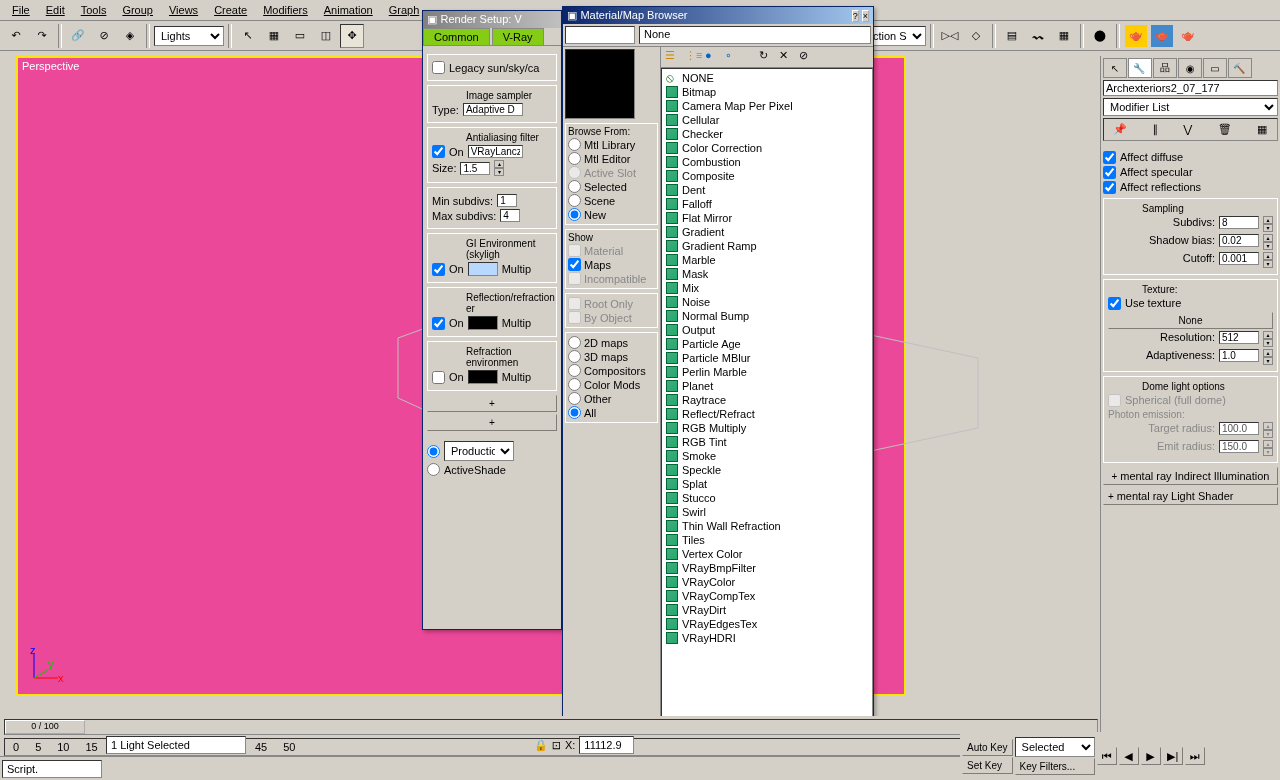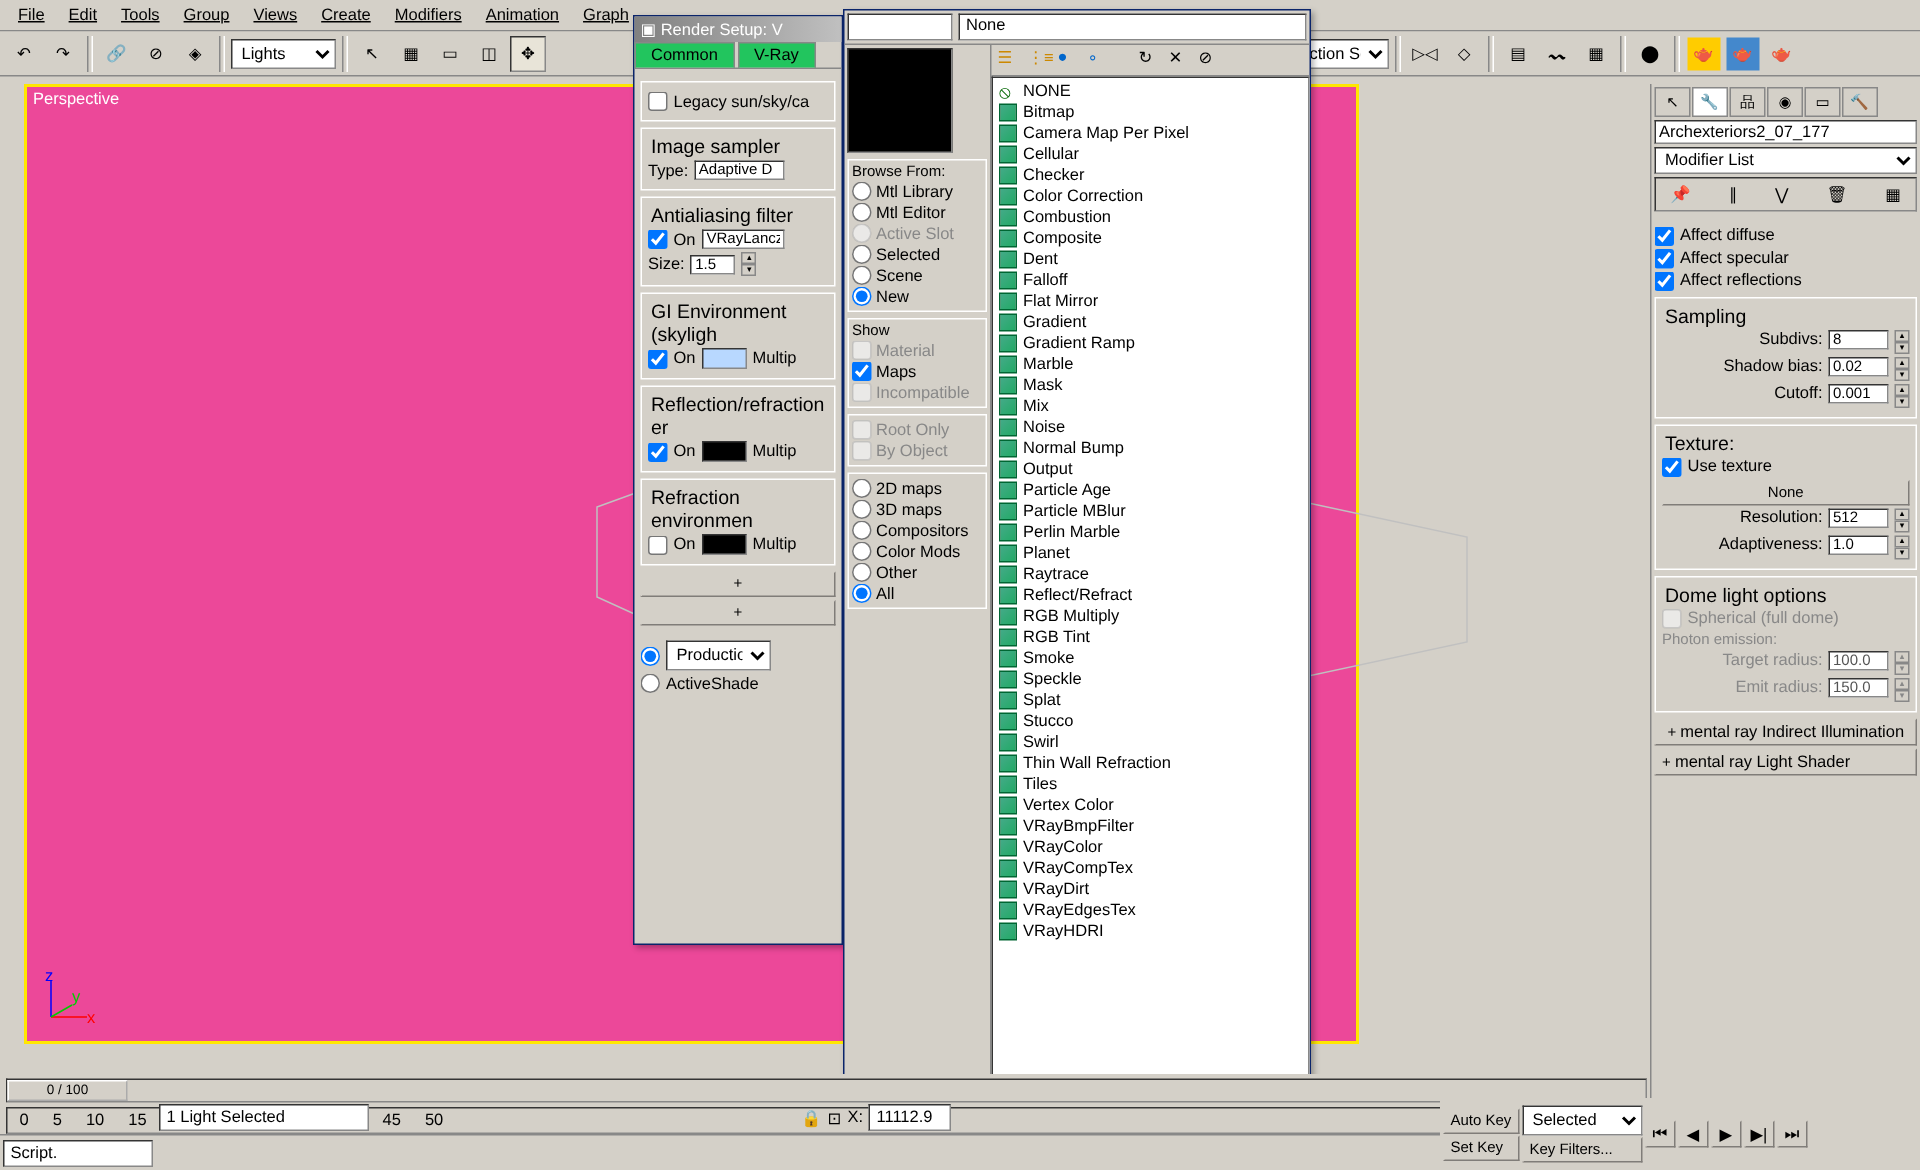--- a/index.html
+++ b/index.html
@@ -29,23 +29,23 @@
 .spinner { width: 10px; height: 16px; display: inline-flex; flex-direction: column; }
 .spinner span { height: 8px; border: 1px solid #888; background: #d4d0c8; font-size: 6px; line-height: 6px; text-align: center; }
 
 
 .dialog { position: absolute; background: #d4d0c8; border: 1px solid #0a246a; box-shadow: 2px 2px 4px rgba(0,0,0,0.3); }
 .dlg-title { background: linear-gradient(to right, #0a246a, #a6caf0); color: #fff; padding: 2px 4px; font-size: 11px; display: flex; justify-content: space-between; align-items: center; }
 .dlg-title.inactive { background: linear-gradient(to right, #808080, #c0c0c0); }
 .dlg-close { width: 14px; height: 14px; background: #d4d0c8; border: 1px outset #fff; color: #000; font-size: 9px; text-align: center; line-height: 12px; cursor: pointer; }
 .dlg-body { padding: 4px; }
 .dlg-tabs { display: flex; border-bottom: 1px solid #888; }
-.dlg-tab { border: 1px solid #888; border-bottom: none; padding: 2px 10px; background: #22c55e; margin-right: 2px; font-size: 11px; }
+.dlg-tab { border: 1px solid #888; border-bottom: none; padding: 2px 10px; background: #84cc16; margin-right: 2px; font-size: 11px; }
 .fieldset { border: 1px groove #fff; padding: 4px; margin: 4px 0; }
-.fieldset legend { font-size: 13px; padding: 0 2px; }
+.fieldset legend { font-size: 10px; padding: 0 2px; margin-left: 32px; }
 .frow { display: flex; align-items: center; gap: 4px; margin: 2px 0; font-size: 10px; }
 .frow input[type=text] { background: #fff; border: 1px inset #888; padding: 0 2px; font-size: 10px; }
 .swatch { width: 30px; height: 14px; border: 1px inset #888; }
 
 
 .mb-topbar { display: flex; align-items: center; padding: 2px; border-bottom: 1px solid #888; }
 .mb-search { width: 70px; background: #fff; border: 1px inset #888; margin-right: 4px; height: 18px; }
 .mb-label { flex: 1; background: #fff; border: 1px inset #888; padding: 1px 4px; height: 18px; }
 .mb-content { display: flex; height: calc(100% - 44px); }
 .mb-side { width: 98px; border-right: 1px solid #888; padding: 2px; }
@@ -169,20 +169,30 @@
       <div class="frow">
           <span>Size:</span> 
           <input type="text" style="width: 30px;" value="1.5">
           <div class="spinner">
             <span>▴</span>
             <span>▾</span>
           </div>
         </div>
     </div>
     <div class="fieldset">
+      <div class="frow">
+          <span>Min subdivs:</span> 
+          <input type="text" style="width: 20px;" value="1">
+        </div>
+      <div class="frow">
+          <span>Max subdivs:</span> 
+          <input type="text" style="width: 20px;" value="4">
+        </div>
+    </div>
+    <div class="fieldset">
       <legend>GI Environment (skyligh</legend>
       <div class="frow">
           <input type="checkbox" checked="" style=""> 
           <span>On</span> 
           <div class="swatch" style="background:#b8d8ff"></div> 
           <span>Multip</span>
         </div>
     </div>
     <div class="fieldset">
       <legend>Reflection/refraction er</legend>
@@ -211,20 +221,24 @@
         </div>
       <div class="frow">
           <input type="radio" style=""> 
           <span>ActiveShade</span>
         </div>
     </div>
   </div>
 </div>
 
 <div class="dialog" style="top:6px;left:562px;width:312px;height:770px">
+  <div class="dlg-title">
+    <span>▣ <span>Material/Map Browser</span></span>
+    <span><span class="dlg-close">?</span> <span class="dlg-close">×</span></span>
+  </div>
   <div class="mb-topbar">
     <input class="mb-search" style="">
     <div class="mb-label">None</div>
   </div>
   <div class="mb-content">
     <div class="mb-side">
       <div class="mb-preview"></div>
       <div class="mb-group">
         <div class="mb-group-title">Browse From:</div>
         <div id="browse-from-radios">

